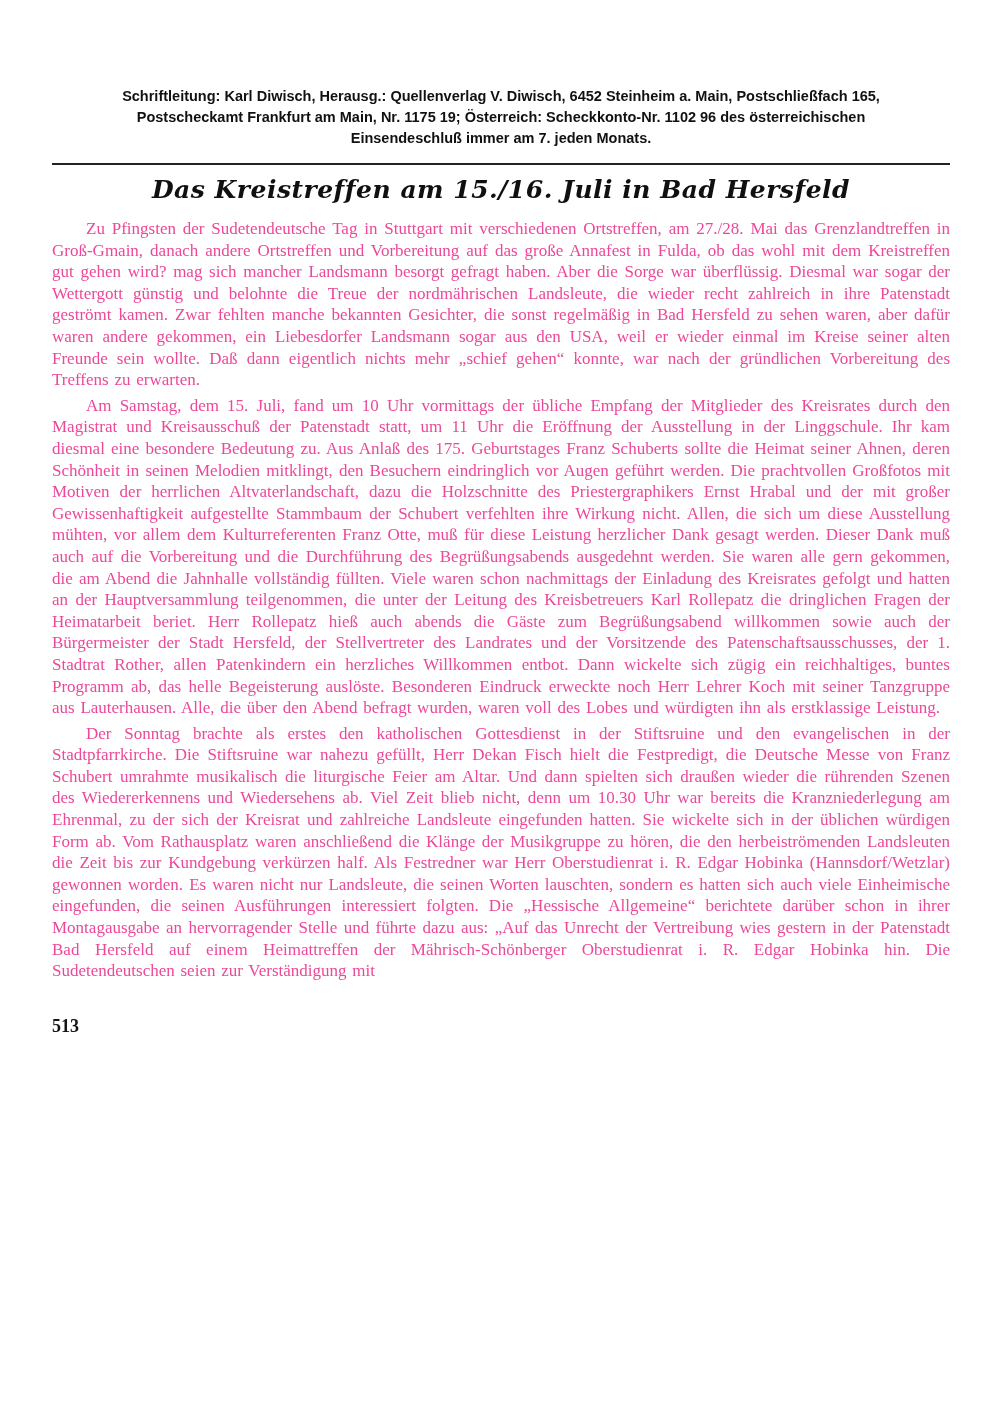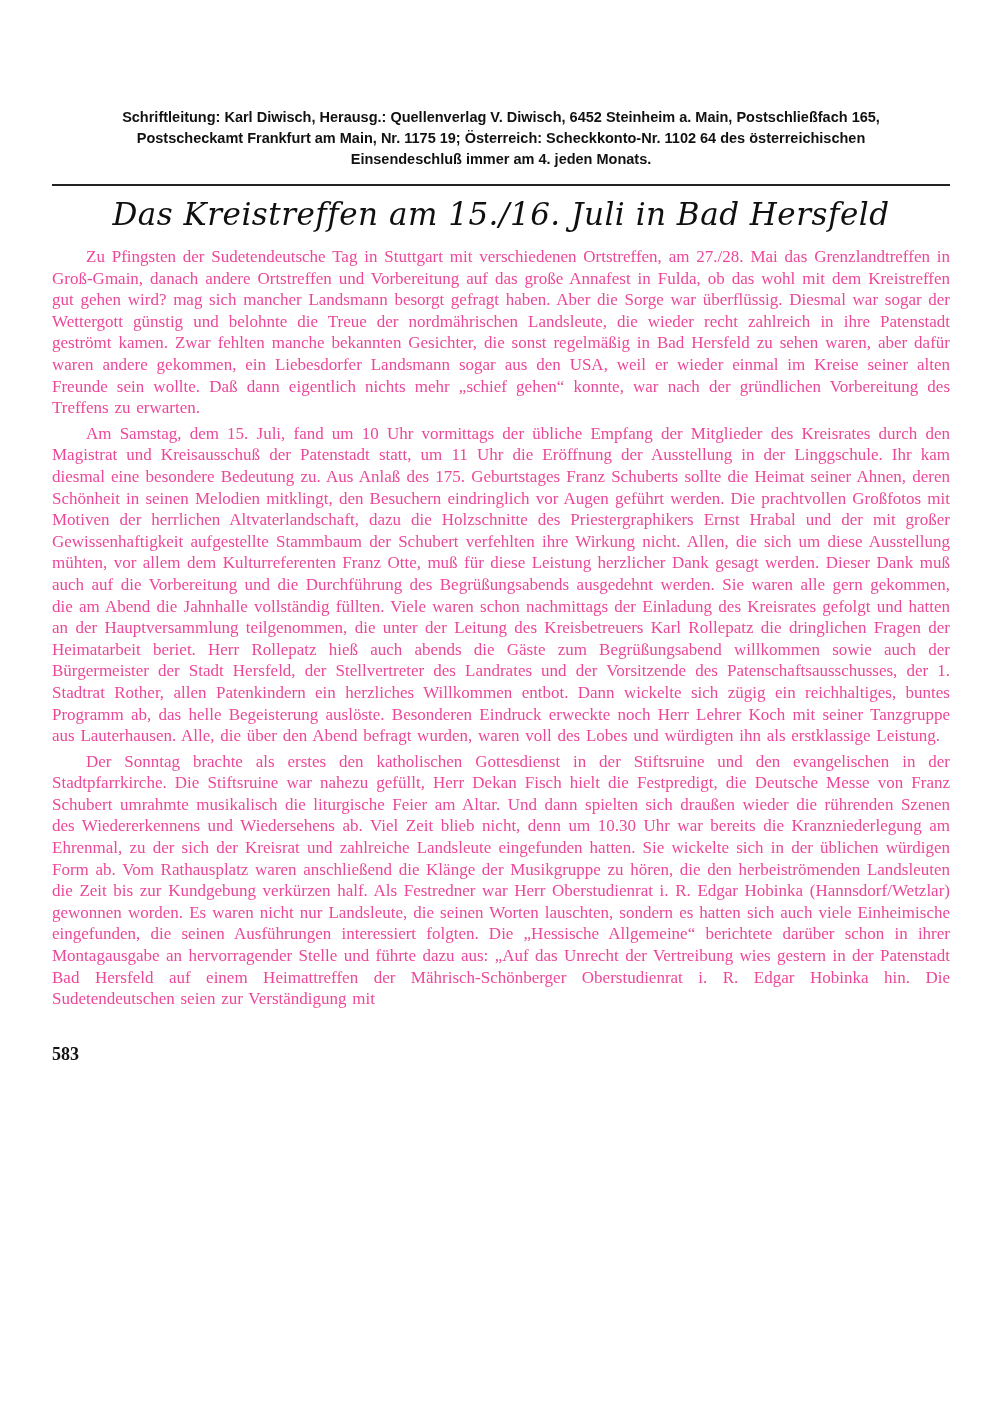--- a/index.html
+++ b/index.html
@@ -11,44 +11,43 @@
     width: 1000px;
     min-height: 1410px;
     font-family: "Liberation Serif", serif;
     color: #141414;
     position: relative;
     box-sizing: border-box;
   }
   .page {
     padding: 86px 50px 40px 52px;
     box-sizing: border-box;
-    margin-top: 21px;
   }
   .masthead {
     font-family: "Liberation Sans", sans-serif;
     font-weight: bold;
     font-size: 14.5px;
     line-height: 1.45;
     text-align: center;
     color: #111;
     padding: 0 10px;
   }
   .masthead-line {
     display: block;
   }
   .rule {
     border: 0;
     border-top: 2.5px solid #222;
     margin: 14px 0 10px 0;
   }
   .doc-title {
     font-family: "DejaVu Serif", serif;
-    font-weight: normal;
+    font-weight: bold;
     font-style: italic;
-    font-size: 31px;
+    font-size: 25px;
     text-align: center;
     margin: 10px 0 14px 0;
     letter-spacing: 0.5px;
     color: #101010;
   }
   .body-text p {
     font-size: 17px;
     line-height: 21.6px;
     text-align: justify;
     text-indent: 34px;
@@ -63,29 +62,29 @@
     color: #141414;
   }
 </style>
 </head>
 <body>
 
 <div class="page">
 
   <div class="masthead">
     <span class="masthead-line">Schriftleitung: Karl Diwisch, Herausg.: Quellenverlag V. Diwisch, 6452 Steinheim a. Main, Postschließfach 165,</span>
-    <span class="masthead-line">Postscheckamt Frankfurt am Main, Nr. 1175 19; Österreich: Scheckkonto-Nr. 1102 64 des österreichischen</span>
-    <span class="masthead-line">Einsendeschluß immer am 4. jeden Monats.</span>
+    <span class="masthead-line">Postscheckamt Frankfurt am Main, Nr. 1175 19; Österreich: Scheckkonto-Nr. 1102 96 des österreichischen</span>
+    <span class="masthead-line">Einsendeschluß immer am 7. jeden Monats.</span>
   </div>
 
   <hr class="rule">
 
   <h1 class="doc-title">Das Kreistreffen am 15./16. Juli in Bad Hersfeld</h1>
 
   <div class="body-text">
     <p>Zu Pfingsten der Sudetendeutsche Tag in Stuttgart mit verschiedenen Ortstreffen, am 27./28. Mai das Grenzlandtreffen in Groß-Gmain, danach andere Ortstreffen und Vorbereitung auf das große Annafest in Fulda, ob das wohl mit dem Kreistreffen gut gehen wird? mag sich mancher Landsmann besorgt gefragt haben. Aber die Sorge war überflüssig. Diesmal war sogar der Wettergott günstig und belohnte die Treue der nordmährischen Landsleute, die wieder recht zahlreich in ihre Patenstadt geströmt kamen. Zwar fehlten manche bekannten Gesichter, die sonst regelmäßig in Bad Hersfeld zu sehen waren, aber dafür waren andere gekommen, ein Liebesdorfer Landsmann sogar aus den USA, weil er wieder einmal im Kreise seiner alten Freunde sein wollte. Daß dann eigentlich nichts mehr „schief gehen“ konnte, war nach der gründlichen Vorbereitung des Treffens zu erwarten.</p>
     <p>Am Samstag, dem 15. Juli, fand um 10 Uhr vormittags der übliche Empfang der Mitglieder des Kreisrates durch den Magistrat und Kreisausschuß der Patenstadt statt, um 11 Uhr die Eröffnung der Ausstellung in der Linggschule. Ihr kam diesmal eine besondere Bedeutung zu. Aus Anlaß des 175. Geburtstages Franz Schuberts sollte die Heimat seiner Ahnen, deren Schönheit in seinen Melodien mitklingt, den Besuchern eindringlich vor Augen geführt werden. Die prachtvollen Großfotos mit Motiven der herrlichen Altvaterlandschaft, dazu die Holzschnitte des Priestergraphikers Ernst Hrabal und der mit großer Gewissenhaftigkeit aufgestellte Stammbaum der Schubert verfehlten ihre Wirkung nicht. Allen, die sich um diese Ausstellung mühten, vor allem dem Kulturreferenten Franz Otte, muß für diese Leistung herzlicher Dank gesagt werden. Dieser Dank muß auch auf die Vorbereitung und die Durchführung des Begrüßungsabends ausgedehnt werden. Sie waren alle gern gekommen, die am Abend die Jahnhalle vollständig füllten. Viele waren schon nachmittags der Einladung des Kreisrates gefolgt und hatten an der Hauptversammlung teilgenommen, die unter der Leitung des Kreisbetreuers Karl Rollepatz die dringlichen Fragen der Heimatarbeit beriet. Herr Rollepatz hieß auch abends die Gäste zum Begrüßungsabend willkommen sowie auch der Bürgermeister der Stadt Hersfeld, der Stellvertreter des Landrates und der Vorsitzende des Patenschaftsausschusses, der 1. Stadtrat Rother, allen Patenkindern ein herzliches Willkommen entbot. Dann wickelte sich zügig ein reichhaltiges, buntes Programm ab, das helle Begeisterung auslöste. Besonderen Eindruck erweckte noch Herr Lehrer Koch mit seiner Tanzgruppe aus Lauterhausen. Alle, die über den Abend befragt wurden, waren voll des Lobes und würdigten ihn als erstklassige Leistung.</p>
     <p>Der Sonntag brachte als erstes den katholischen Gottesdienst in der Stiftsruine und den evangelischen in der Stadtpfarrkirche. Die Stiftsruine war nahezu gefüllt, Herr Dekan Fisch hielt die Festpredigt, die Deutsche Messe von Franz Schubert umrahmte musikalisch die liturgische Feier am Altar. Und dann spielten sich draußen wieder die rührenden Szenen des Wiedererkennens und Wiedersehens ab. Viel Zeit blieb nicht, denn um 10.30 Uhr war bereits die Kranzniederlegung am Ehrenmal, zu der sich der Kreisrat und zahlreiche Landsleute eingefunden hatten. Sie wickelte sich in der üblichen würdigen Form ab. Vom Rathausplatz waren anschließend die Klänge der Musikgruppe zu hören, die den herbeiströmenden Landsleuten die Zeit bis zur Kundgebung verkürzen half. Als Festredner war Herr Oberstudienrat i. R. Edgar Hobinka (Hannsdorf/Wetzlar) gewonnen worden. Es waren nicht nur Landsleute, die seinen Worten lauschten, sondern es hatten sich auch viele Einheimische eingefunden, die seinen Ausführungen interessiert folgten. Die „Hessische Allgemeine“ berichtete darüber schon in ihrer Montagausgabe an hervorragender Stelle und führte dazu aus: „Auf das Unrecht der Vertreibung wies gestern in der Patenstadt Bad Hersfeld auf einem Heimattreffen der Mährisch-Schönberger Oberstudienrat i. R. Edgar Hobinka hin. Die Sudetendeutschen seien zur Verständigung mit</p>
   </div>
 
-  <div class="page-number">583</div>
+  <div class="page-number">513</div>
 
 </div>
 
 </body></html>

